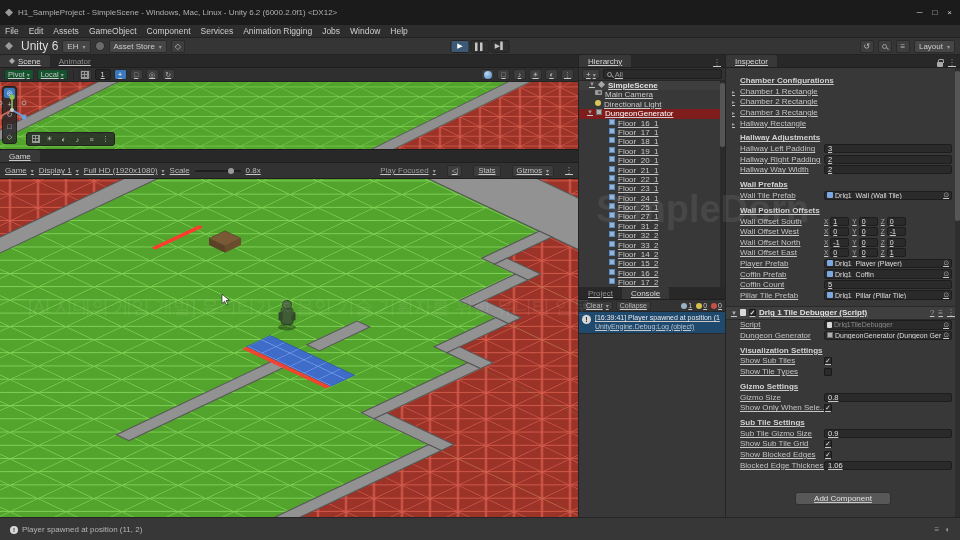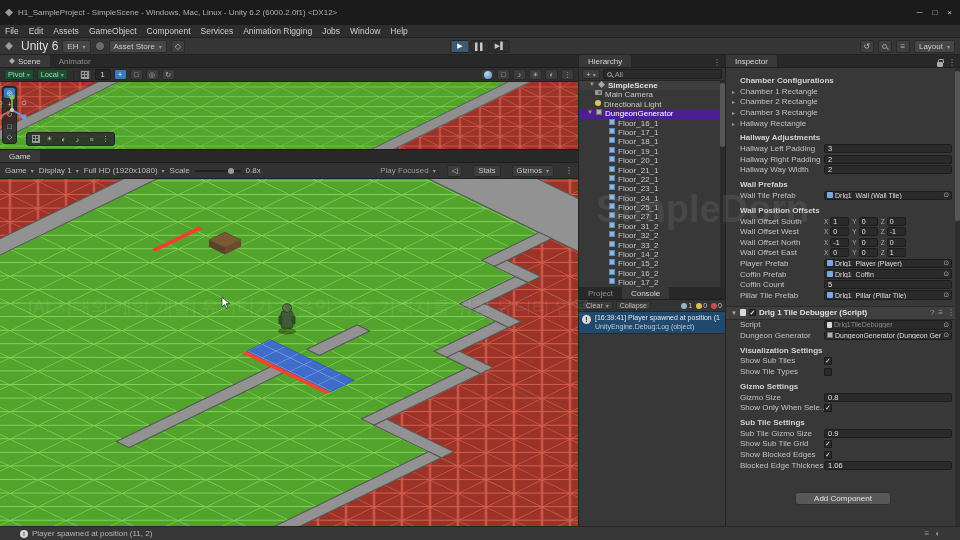--- a/index.html
+++ b/index.html
@@ -24,21 +24,21 @@
   .pb.active{background:#3c5a75;color:#fff;}
   .car{font-size:6px;color:#9a9a9a;margin-left:2px;}
 
   
   .tabbar{height:13px;background:#282828;display:flex;align-items:flex-end;font-size:8px;color:#8f8f8f;flex:0 0 auto;border-bottom:1px solid #1f1f1f;}
   .tab{padding:1px 9px;height:12px;display:flex;align-items:center;gap:3px;}
   .tab.active{background:#383838;color:#d6d6d6;border-radius:2px 2px 0 0;}
   .tab-right{margin-left:auto;display:flex;align-items:center;gap:5px;padding:0 4px;color:#9a9a9a;}
 
   
-  .main{flex:1;display:flex;min-height:0;}
+  .main{flex:1;display:flex;min-height:0;text-decoration:underline;}
   .left{width:578px;display:flex;flex-direction:column;min-width:0;}
   .middle{width:148px;display:flex;flex-direction:column;border-left:1px solid #242424;border-right:1px solid #242424;background:#383838;}
   .right{width:234px;display:flex;flex-direction:column;background:#383838;}
 
   
   .scene-toolbar{height:14px;background:#2f2f2f;border-bottom:1px solid #232323;display:flex;align-items:center;gap:3px;padding:0 4px;flex:0 0 auto;}
   .st-btn{height:11px;display:flex;align-items:center;background:#14532d;border:1px solid #292929;border-radius:2px;padding:0 3px;font-size:7.5px;color:#c5c5c5;}
   .st-icon{width:13px;height:11px;background:#3d3d3d;border:1px solid #292929;border-radius:2px;display:flex;align-items:center;justify-content:center;font-size:7px;color:#b5b5b5;}
   .st-icon.blue{background:#3a79bb;color:#fff;}
   .st-field{width:16px;height:11px;background:#272727;border:1px solid #1c1c1c;border-radius:2px;font-size:7.5px;color:#ddd;display:flex;align-items:center;justify-content:center;}
@@ -67,21 +67,21 @@
   
   .hier-search{height:13px;background:#333;display:flex;align-items:center;gap:3px;padding:0 3px;border-bottom:1px solid #262626;flex:0 0 auto;}
   .plus-btn{display:flex;align-items:center;font-size:8px;color:#ccc;background:#3e3e3e;border:1px solid #292929;border-radius:2px;height:10px;padding:0 3px;}
   .search-box{flex:1;height:10px;background:#2a2a2a;border:1px solid #1d1d1d;border-radius:2px;display:flex;align-items:center;gap:3px;padding:0 3px;font-size:7.5px;color:#9a9a9a;}
   .iconsearch{width:5px;height:5px;border:1px solid #9a9a9a;border-radius:50%;position:relative;flex:0 0 auto;}
   .iconsearch::after{content:"";position:absolute;width:3px;height:1px;background:#9a9a9a;transform:rotate(45deg);right:-3px;bottom:-1px;}
   .hier-tree{height:206px;overflow:hidden;position:relative;font-size:8px;flex:0 0 auto;}
   .h-row{height:9.4px;display:flex;gap:3px;padding-left:16px;color:#c8c8c8;white-space:nowrap;}
   .h-row .fold{width:6px;font-size:6px;color:#9a9a9a;flex:0 0 auto;margin-left:-8px;}
   .h-scene{background:#3e3e3e;padding-left:10px;color:#e0e0e0;font-weight:bold;}
-  .h-row.sel{background:#4c1d95;color:#fff;}
+  .h-row.sel{background:#7f1d1d;color:#fff;}
   .h-floor{padding-left:30px;}
   .ic-scene{width:7px;height:7px;background:#a8a8a8;clip-path:polygon(50% 0,100% 50%,50% 100%,0 50%);flex:0 0 auto;}
   .ic-cam{width:7px;height:5px;background:#9a9a9a;border-radius:1px;position:relative;flex:0 0 auto;}
   .ic-cam::after{content:"";position:absolute;right:1px;top:1px;width:3px;height:3px;border-radius:50%;background:#555;}
   .ic-light{width:6px;height:6px;border-radius:50%;background:#d8c85a;flex:0 0 auto;}
   .ic-go{width:6px;height:6px;background:#b0b0b0;border:1px solid #6f6f6f;flex:0 0 auto;}
   .ic-prefabcube{width:6px;height:6px;background:#8fb6e0;border:1px solid #5b87b5;flex:0 0 auto;}
   .h-scroll{position:absolute;right:0;top:0;bottom:0;width:5px;background:#2b2b2b;}
   .h-thumb{position:absolute;right:0;top:2px;width:5px;height:64px;background:#565656;border-radius:2px;}
 
@@ -119,21 +119,21 @@
   .comp-header .fold{font-size:6px;color:#aaa;}
   .comp-right{margin-left:auto;display:flex;gap:4px;color:#9a9a9a;font-weight:normal;}
   .addcomp{display:block;margin:22px auto 0;width:96px;height:13px;background:#585858;border:1px solid #303030;border-radius:3px;color:#e2e2e2;font-size:8px;text-align:center;line-height:12px;}
   .i-scroll{position:absolute;right:0;top:0;bottom:0;width:5px;background:#2e2e2e;}
   .i-thumb{position:absolute;right:0;top:3px;width:5px;height:150px;background:#565656;border-radius:2px;}
   .dis{color:#8a8a8a;}
   .iconlock{width:6px;height:5px;background:#aaa;border-radius:1px;position:relative;margin-top:3px;}
   .iconlock::before{content:"";position:absolute;top:-3px;left:1px;width:4px;height:3px;border:1px solid #aaa;border-bottom:none;border-radius:2px 2px 0 0;}
 
   
-  .statusbar{height:14px;background:#373737;border-top:1px solid #262626;display:flex;align-items:center;gap:4px;padding:0 20px;font-size:8px;color:#b5b5b5;flex:0 0 auto;}
+  .statusbar{height:23px;background:#373737;border-top:1px solid #262626;display:flex;align-items:center;gap:4px;padding:0 10px;font-size:8px;color:#b5b5b5;flex:0 0 auto;}
   .sb-right{margin-left:auto;display:flex;gap:6px;color:#9a9a9a;font-size:8px;}
 
   
   .wm{position:absolute;pointer-events:none;z-index:60;white-space:nowrap;}
   .wm1{left:596px;top:188px;font-size:38px;font-weight:bold;color:rgba(210,210,210,0.10);}
   .wm2{left:28px;top:295px;font-size:18px;color:rgba(255,255,255,0.09);}
 </style>
 </head>
 <body>
 

